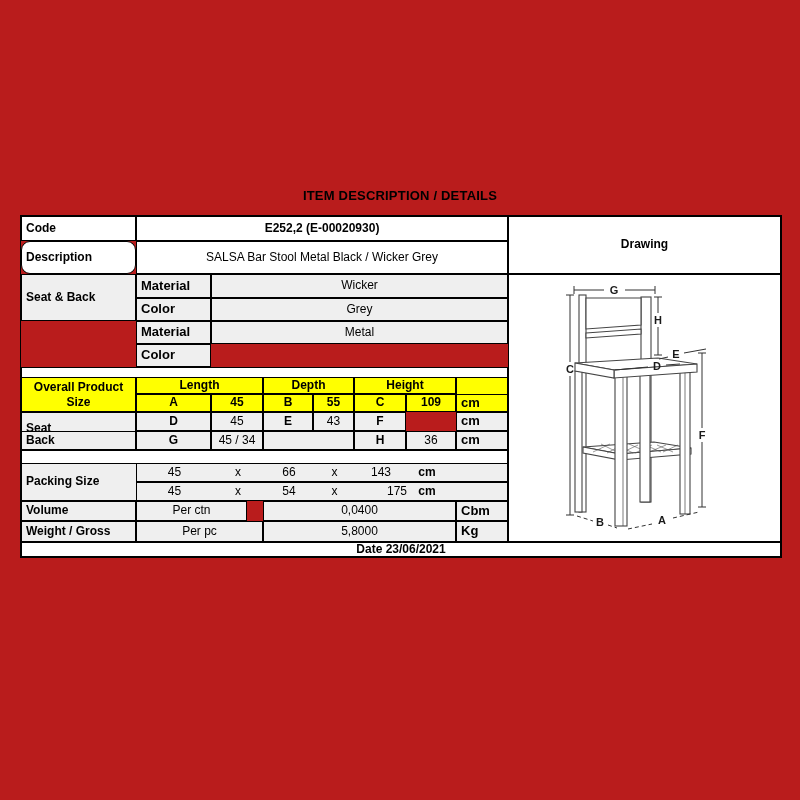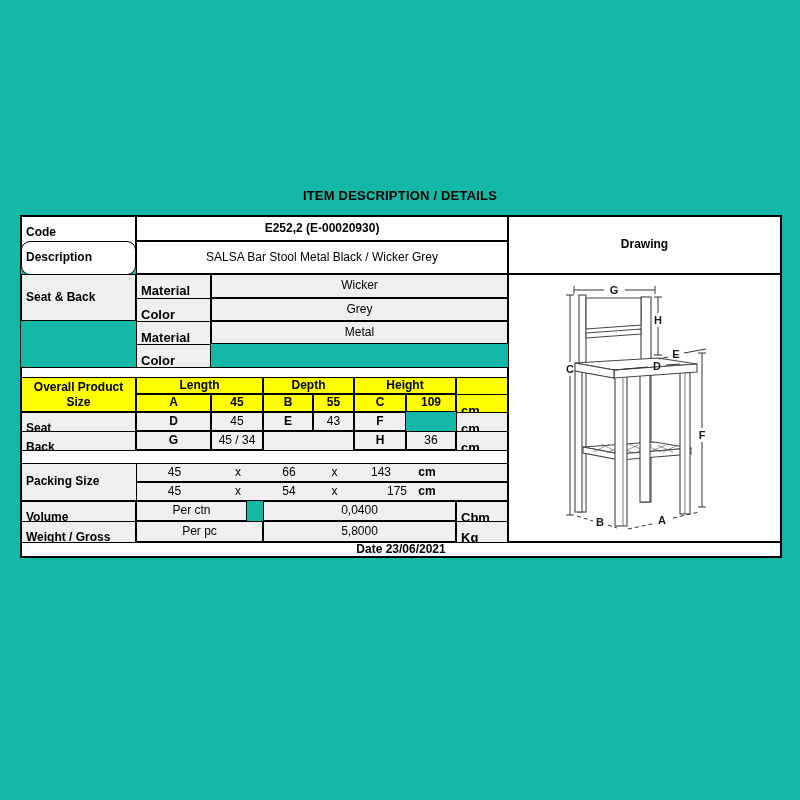--- a/index.html
+++ b/index.html
@@ -1,23 +1,23 @@
 <!DOCTYPE html>
 <html><head>
 <meta charset="utf-8">
 <style>
   html,body{margin:0;padding:0;background:#fff;}
-  .page{position:relative;width:800px;height:800px;background:#14b8a6;overflow:hidden;
+  .page{position:relative;width:800px;height:800px;background:#b91c1c;overflow:hidden;
         font-family:"Liberation Sans",sans-serif;color:#000;}
   .doc-title{position:absolute;left:0;top:188px;width:800px;text-align:center;
              font-size:13px;font-weight:bold;letter-spacing:.2px;}
   .spec-table{position:absolute;left:20px;top:215px;width:760px;height:341px;
               border:1px solid #000;box-sizing:content-box;}
   .cell{position:absolute;box-sizing:border-box;border:1px solid #000;background:#fff;
-        display:flex;align-items:center;font-size:12px;line-height:1.1;padding:16px 4px;overflow:hidden;}
+        display:flex;align-items:center;font-size:12px;line-height:1.1;padding:8px 4px;overflow:hidden;}
   .center{justify-content:center;padding:0;text-align:center;}
   .bold{font-weight:bold;}
   .small{font-size:13px;}
   .grey{background:#EFEFEF;}
   .yellow{background:#FFFF00;}
   .stack{flex-direction:column;justify-content:center;line-height:1.25;}
   .pack-seg{display:inline-block;text-align:center;flex:0 0 auto;}
   svg text{font-family:"Liberation Sans",sans-serif;font-size:11px;font-weight:600;fill:#1a1a1a;}
 </style>
 </head>

